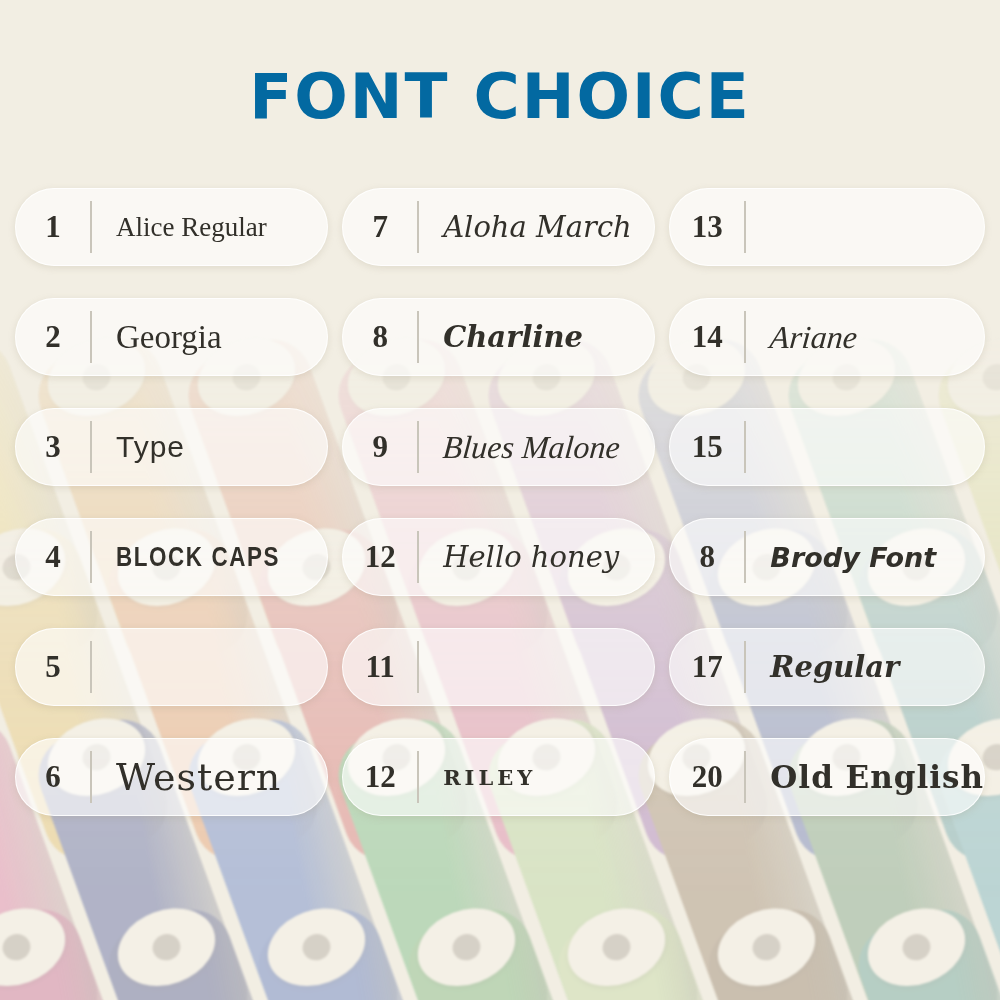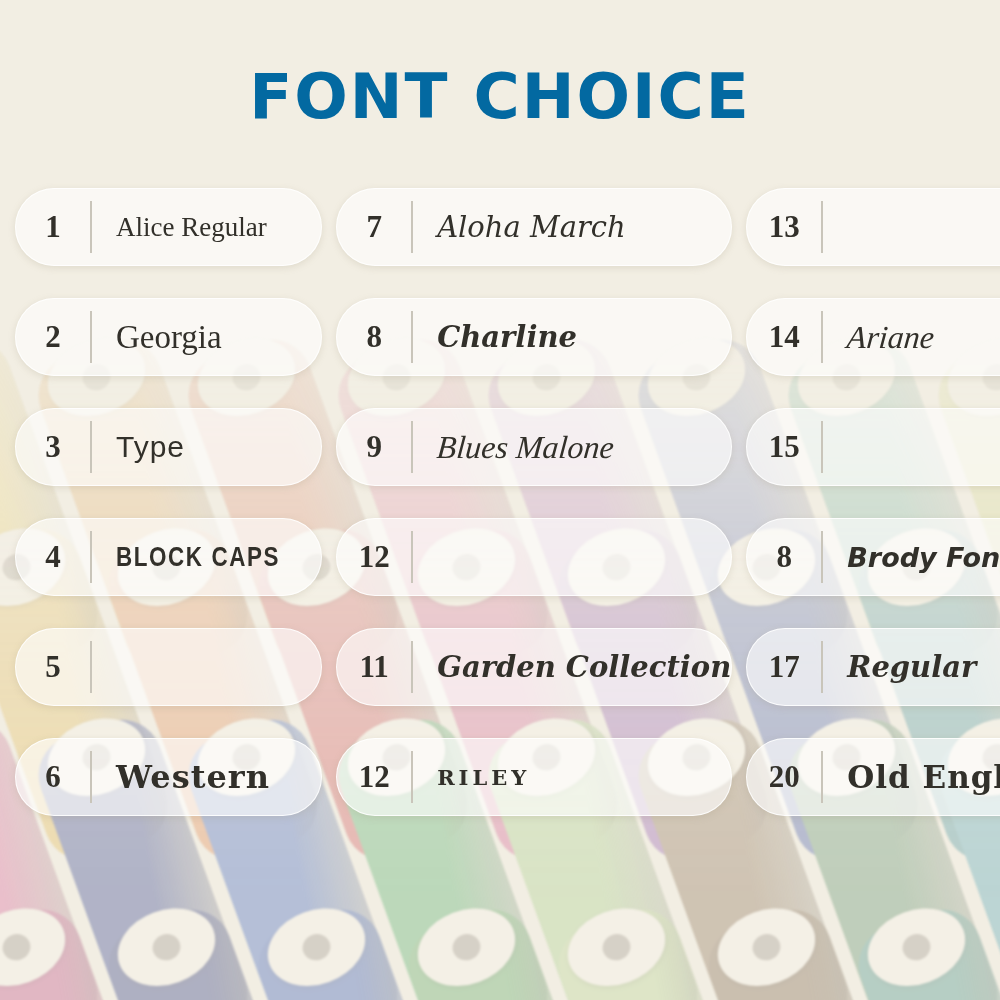--- a/index.html
+++ b/index.html
@@ -61,21 +61,21 @@
   .pill .name{
     margin-left:24px;color:#32302a;display:inline-block;white-space:nowrap;
   }
 
   
   .style-alice{font-family:"Liberation Serif",serif;font-size:27px;}
   .style-georgia{font-family:"Liberation Serif",serif;font-size:33px;}
   .style-typewriter{font-family:Liberation Sans, sans-serif;font-size:30px;letter-spacing:1px;}
   .style-blockcaps{font-family:"Liberation Sans",sans-serif;font-weight:700;font-size:28px;letter-spacing:2px;transform:scaleX(.8);transform-origin:left center;}
   .style-playfair{font-family:"Liberation Serif",serif;font-weight:700;font-size:32px;}
-  .style-western{font-family:"DejaVu Serif",serif;font-weight:700;font-size:32px;letter-spacing:1px;}
+  .style-western{font-family:"DejaVu Serif",serif;font-weight:400;font-size:38px;letter-spacing:1px;}
   .style-script{font-family:"DejaVu Serif",serif;font-style:italic;font-size:29px;}
   .style-script-bold{font-family:"DejaVu Serif",serif;font-style:italic;font-weight:700;font-size:29px;}
   .style-script-elegant{font-family:"Liberation Serif",serif;font-style:italic;font-size:32px;transform:skewX(-5deg);transform-origin:left center;}
   .style-deco-caps{font-family:"DejaVu Serif",serif;font-weight:700;font-size:21px;letter-spacing:4px;}
   .style-brush{font-family:"DejaVu Sans",sans-serif;font-weight:700;font-style:italic;font-size:27px;}
   .style-blackletter{font-family:"DejaVu Serif",serif;font-weight:700;font-size:31px;letter-spacing:1px;}
 </style>
 </head>
 <body>
 
@@ -284,26 +284,26 @@
 
     <div class="pill">
       <span class="num">9</span>
       <span class="divider"></span>
       <span class="name style-script-elegant">Blues Malone</span>
     </div>
 
     <div class="pill">
       <span class="num">12</span>
       <span class="divider"></span>
+      <span class="name style-script">Hello honey</span>
     </div>
 
     <div class="pill">
       <span class="num">11</span>
       <span class="divider"></span>
-      <span class="name style-script-bold">Garden Collection</span>
     </div>
 
     <div class="pill">
       <span class="num">12</span>
       <span class="divider"></span>
       <span class="name style-deco-caps">RILEY</span>
     </div>
 
     <div class="pill">
       <span class="num">13</span>

